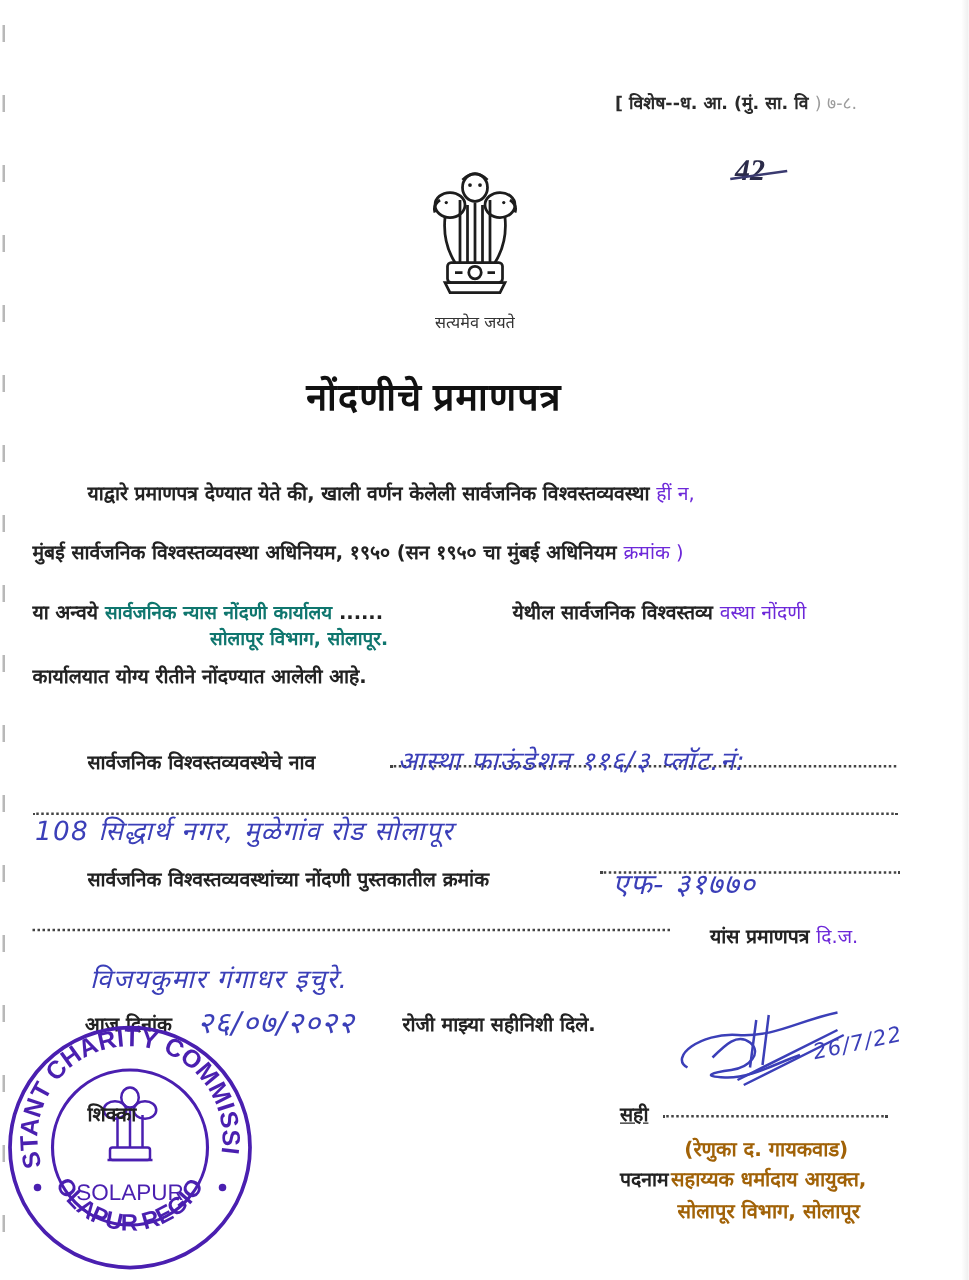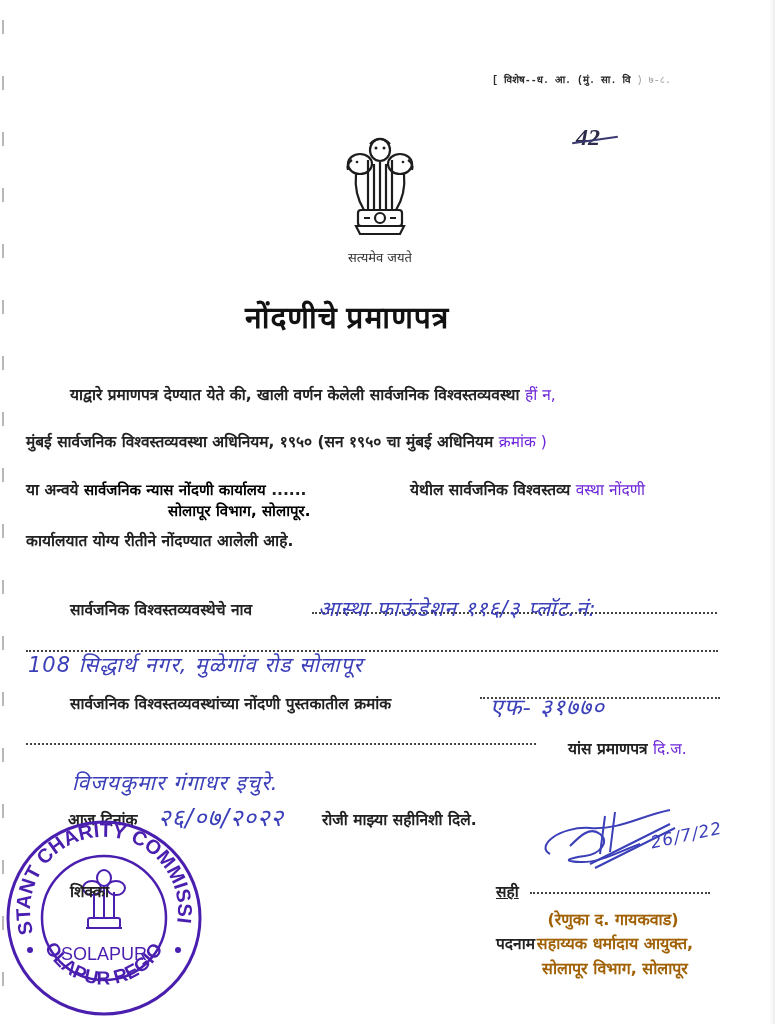--- a/index.html
+++ b/index.html
@@ -11,41 +11,41 @@
   .left-edge {
     position: absolute; left: 2px; top: 0; width: 2px; height: 1024px;
     background: repeating-linear-gradient(to bottom, transparent 0 20px, #9a9a9a 20px 34px, transparent 34px 56px);
     opacity: 0.7;
   }
   .right-edge {
     position: absolute; right: 0; top: 0; width: 6px; height: 1024px;
     background: linear-gradient(to right, #ffffff, #eeeeee);
   }
 
-  .form-ref { font-size: 10px; font-weight: bold; color: #2a2a2a; font-family: Liberation Mono, monospace; }
+  .form-ref { font-size: 14px; font-weight: bold; color: #2a2a2a; }
   .form-ref .faded { color: #9c9c9c; font-weight: normal; }
 
   .page-no {
     font-family: "Liberation Serif", serif; font-size: 24px; font-weight: bold;
     color: #2b2b4a; font-style: italic;
   }
   .page-no-strike {
     position: absolute; left: -4px; top: 15px; width: 46px; height: 2px;
     background: #3a3a70; transform: rotate(-8deg);
   }
 
   .emblem { width: 76px; height: 130px; }
   .motto { font-size: 13px; color: #333; }
 
   .title { font-family: Liberation Serif, serif; font-size: 30px; font-weight: bold; color: #111; letter-spacing: 1px; }
 
   .body-text { font-size: 15.5px; font-weight: bold; color: #222; }
   .body-text .faded { color: #6d28d9; font-weight: normal; }
 
-  .stamp-violet { color: #000000; font-weight: bold; font-size: 15px; }
+  .stamp-violet { color: #0f766e; font-weight: bold; font-size: 15px; }
 
   .dots { border-bottom: 2px dotted #444; height: 2px; }
 
   .hand {
     font-family: "DejaVu Sans", sans-serif; color: #3b3fb8; font-size: 21px;
     font-style: italic; letter-spacing: 1px;
   }
 
   .seal { width: 200px; height: 200px; }
 
@@ -55,21 +55,21 @@
 <body>
 
 <div class="left-edge"></div>
 <div class="right-edge"></div>
 
 <div class="abs form-ref" style="left:492px; top:72px;">
   <span>[ विशेष--ध. आ. (मुं. सा. वि</span>
   <span class="faded">) ७-८.</span>
 </div>
 
-<div class="abs page-no" style="left:576px; top:124px;">
+<div class="abs page-no" style="left:588px; top:124px;">
   <span>42</span>
   <div class="page-no-strike"></div>
 </div>
 
 <div class="abs" style="left:340px; top:128px; width:80px; text-align:center;">
   <svg class="emblem" viewBox="0 0 76 118">
     <g fill="none" stroke="#1d1d1d" stroke-width="2.2">
       <ellipse cx="38" cy="16" rx="10" ry="11"></ellipse>
       <path d="M28 10 Q38 0 48 10"></path>
       <ellipse cx="18" cy="30" rx="12" ry="10"></ellipse>

